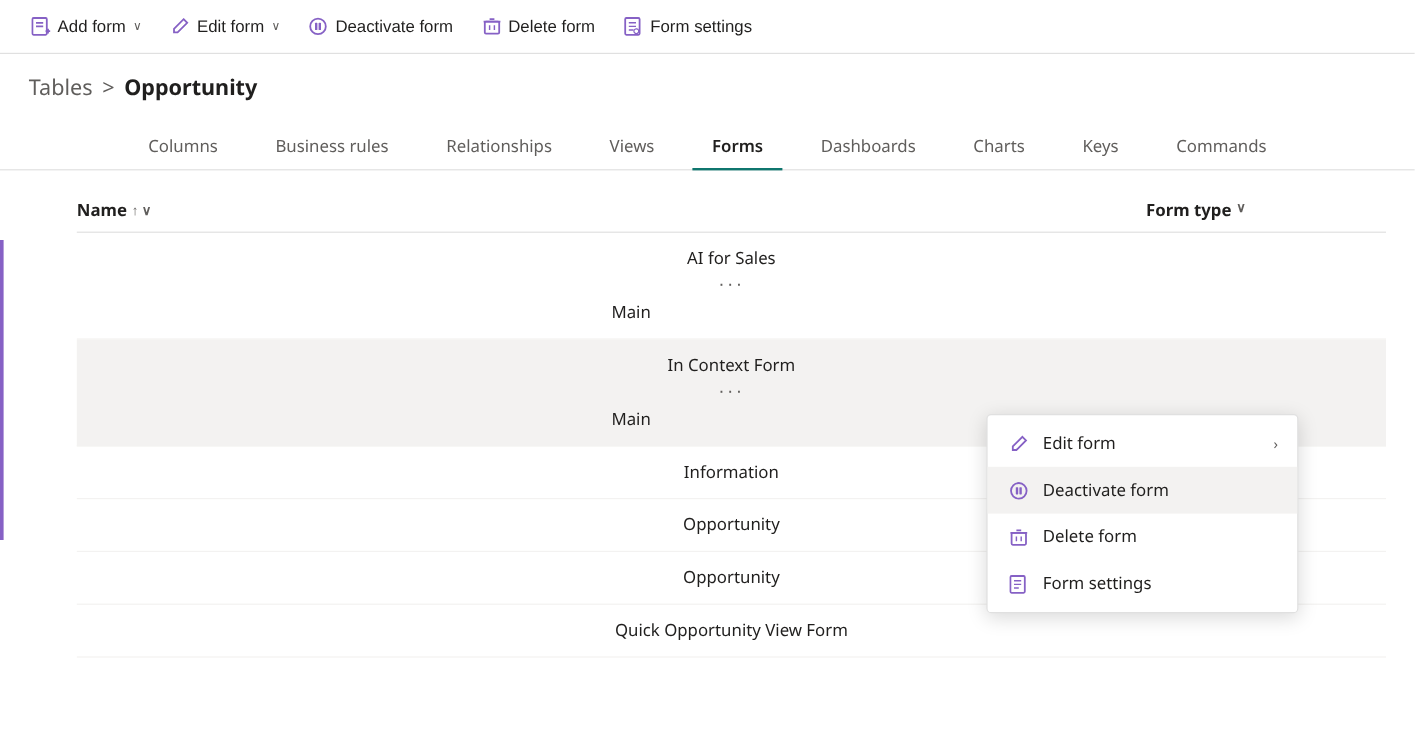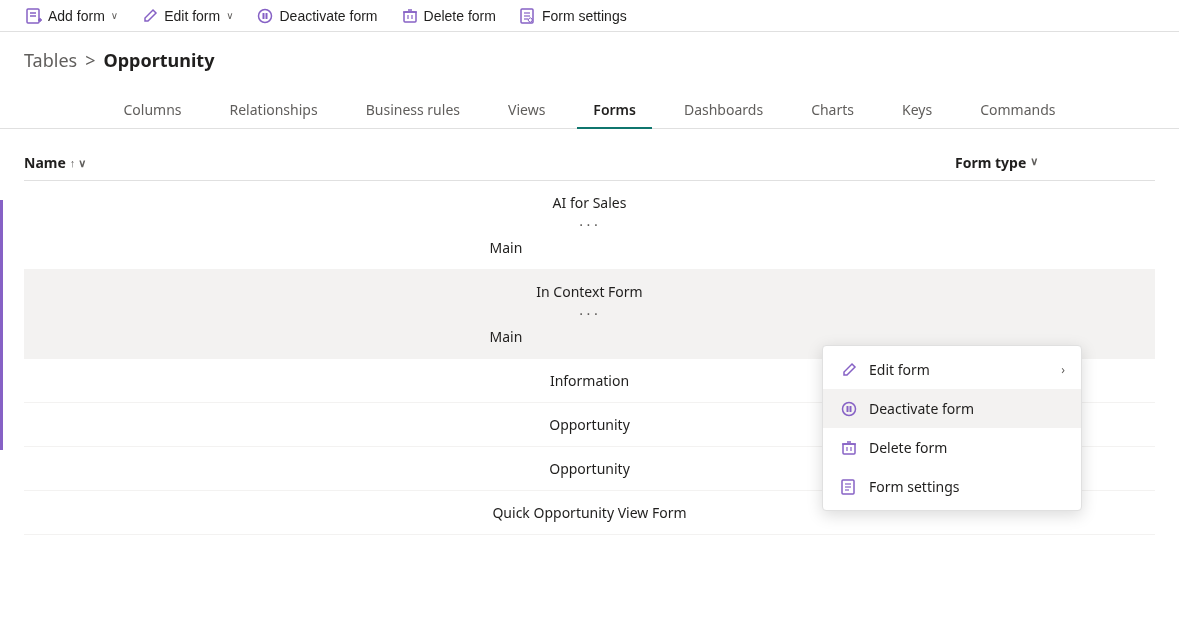--- a/index.html
+++ b/index.html
@@ -15,21 +15,21 @@
     }
 
     
     .toolbar {
       display: flex;
       align-items: center;
       gap: 4px;
       padding: 8px 16px;
       border-bottom: 1px solid #e0e0e0;
       background: #fff;
-      height: 32px;
+      height: 45px;
     }
     .toolbar-btn {
       display: flex;
       align-items: center;
       gap: 6px;
       padding: 6px 10px;
       border: none;
       background: transparent;
       cursor: pointer;
       font-size: 14px;
@@ -84,20 +84,21 @@
     .nav-tab.active {
       color: #201f1e;
       font-weight: 600;
       border-bottom: 2px solid #0f766e;
     }
 
     
     .table-area {
       padding: 0 24px;
       margin-top: 16px;
+      margin-left: 40px;
     }
     .table-header {
       display: flex;
       align-items: center;
       padding: 8px 0;
       border-bottom: 1px solid #e0e0e0;
       font-weight: 700;
       font-size: 14px;
     }
     .col-name {
@@ -268,22 +269,22 @@
 <div class="breadcrumb-area">
   <div class="breadcrumb">
     <span style="cursor:pointer;color:#605e5c;">Tables</span>
     <span class="sep">&gt;</span>
     <span class="current">Opportunity</span>
   </div>
 </div>
 
 <nav class="nav-tabs">
   <div class="nav-tab">Columns</div>
+  <div class="nav-tab">Business rules</div>
   <div class="nav-tab">Relationships</div>
-  <div class="nav-tab">Business rules</div>
   <div class="nav-tab">Views</div>
   <div class="nav-tab active">Forms</div>
   <div class="nav-tab">Dashboards</div>
   <div class="nav-tab">Charts</div>
   <div class="nav-tab">Keys</div>
   <div class="nav-tab">Commands</div>
 </nav>
 
 <div class="table-area">
 

